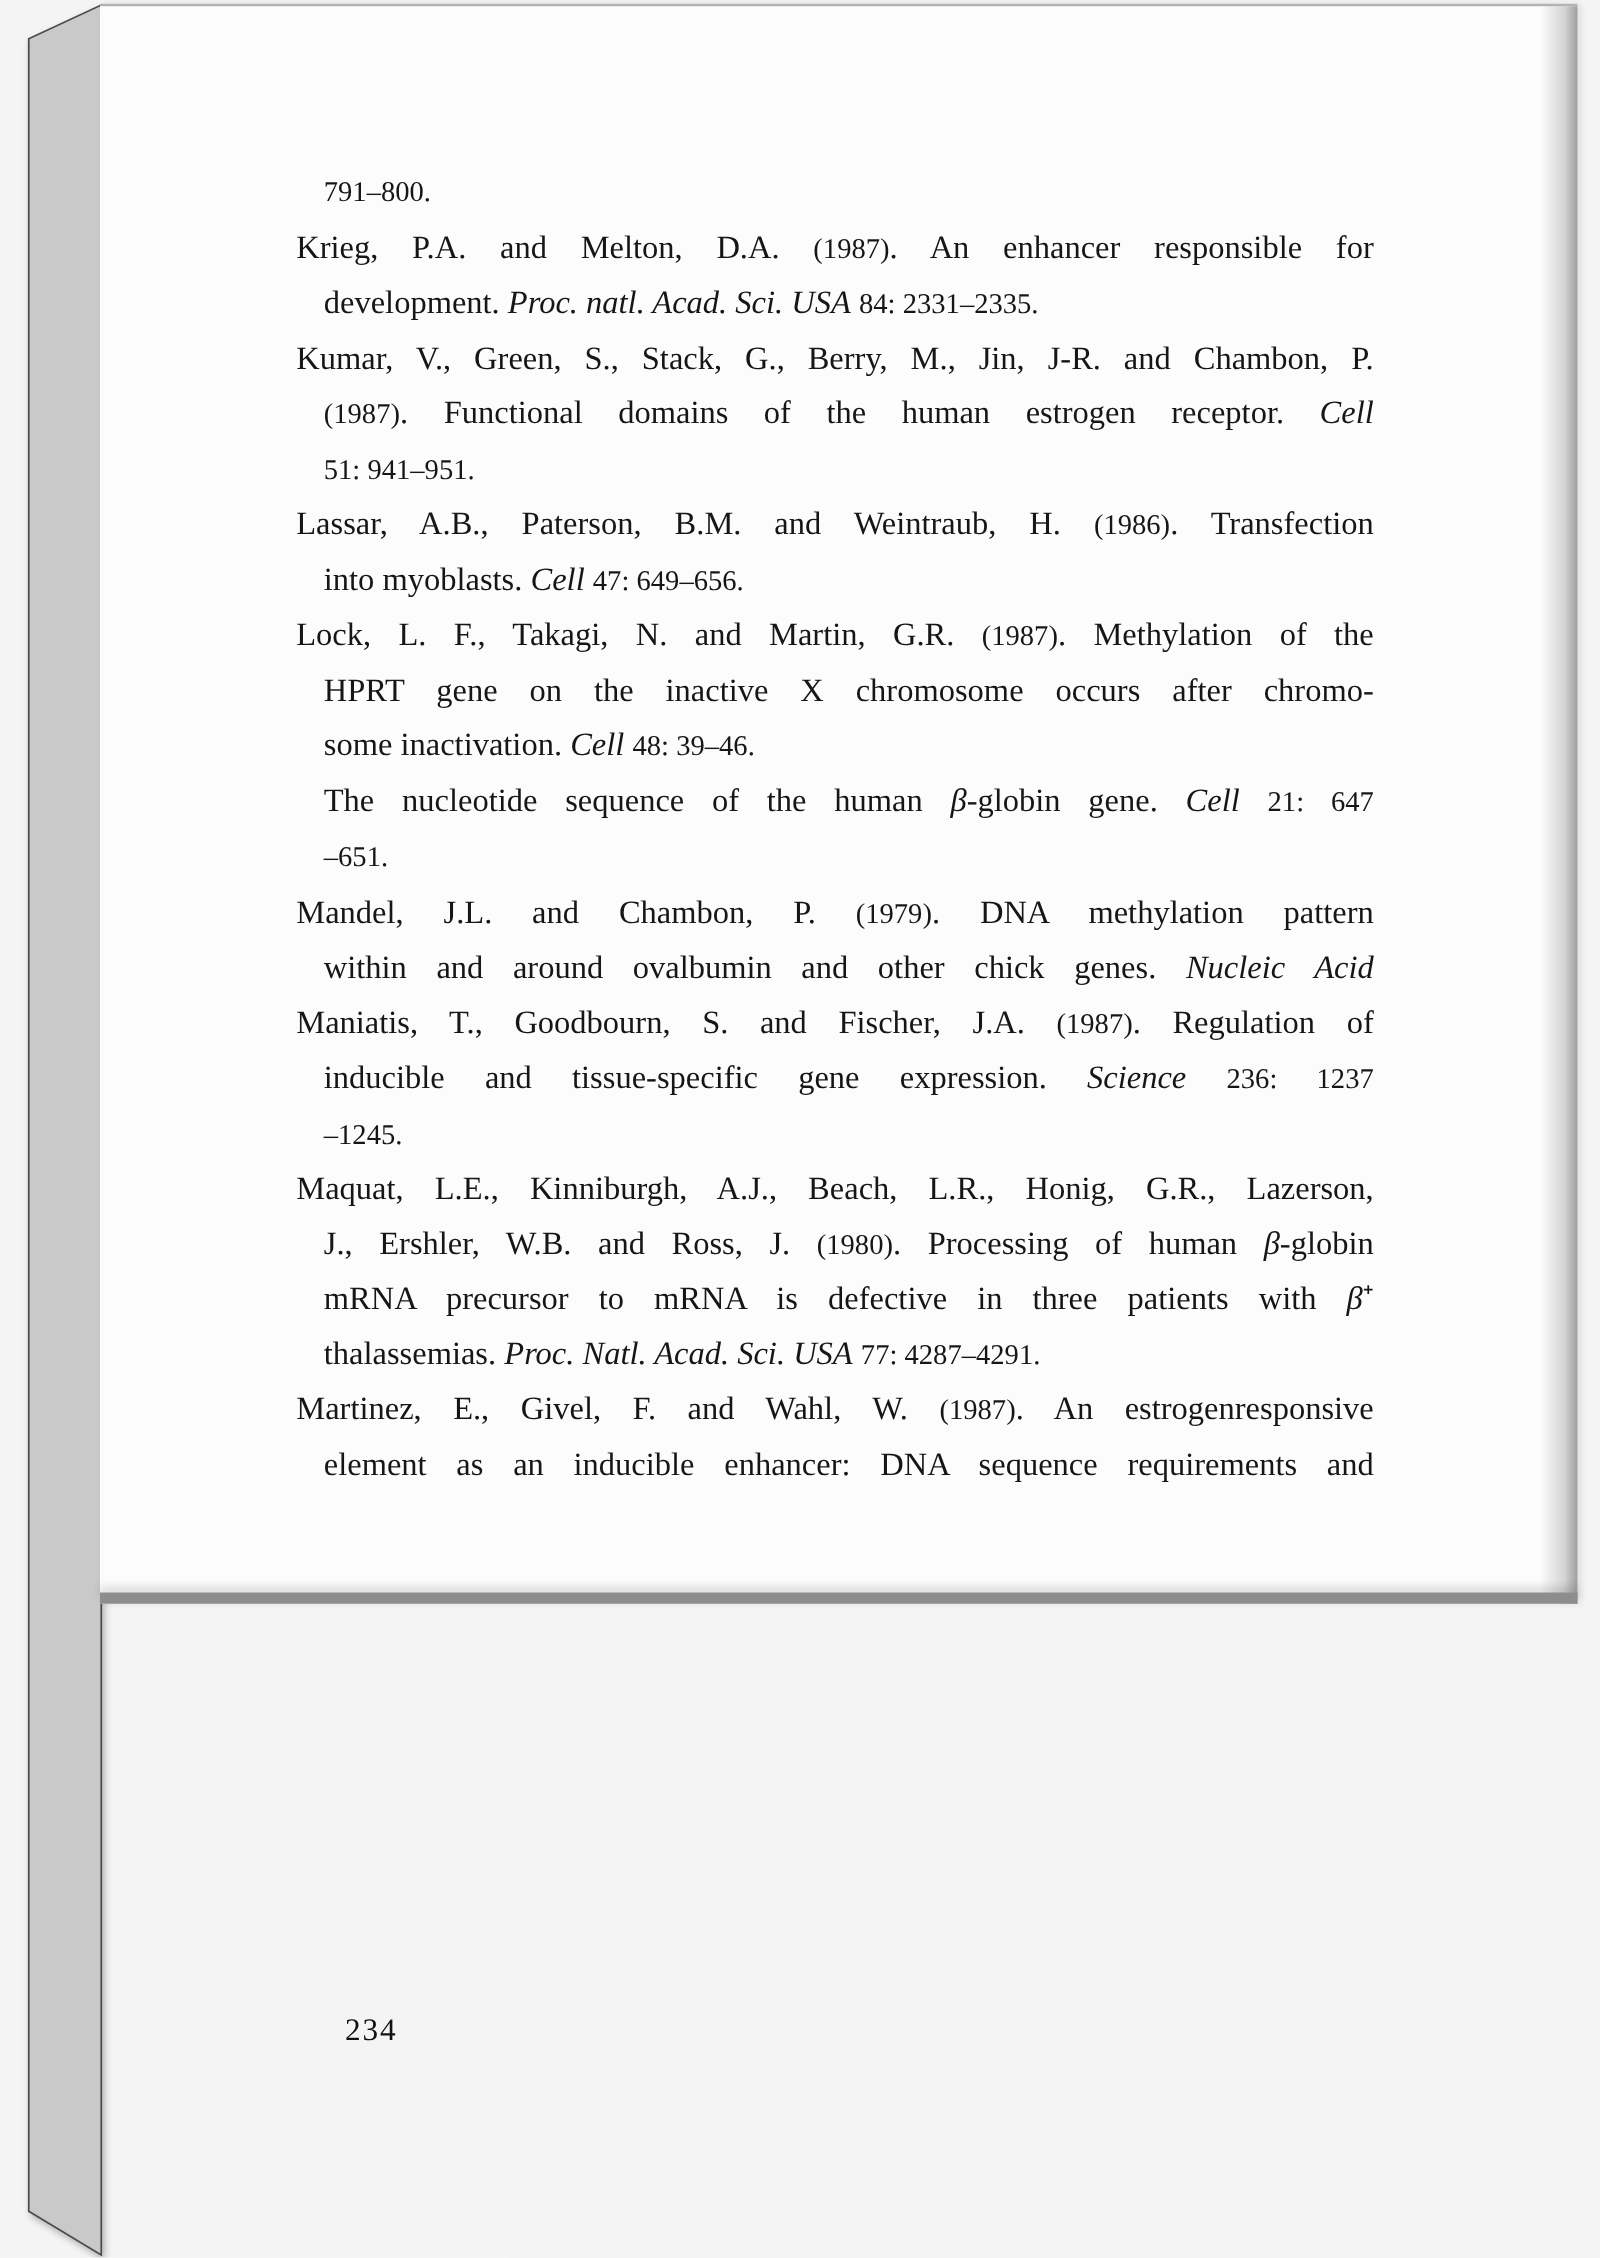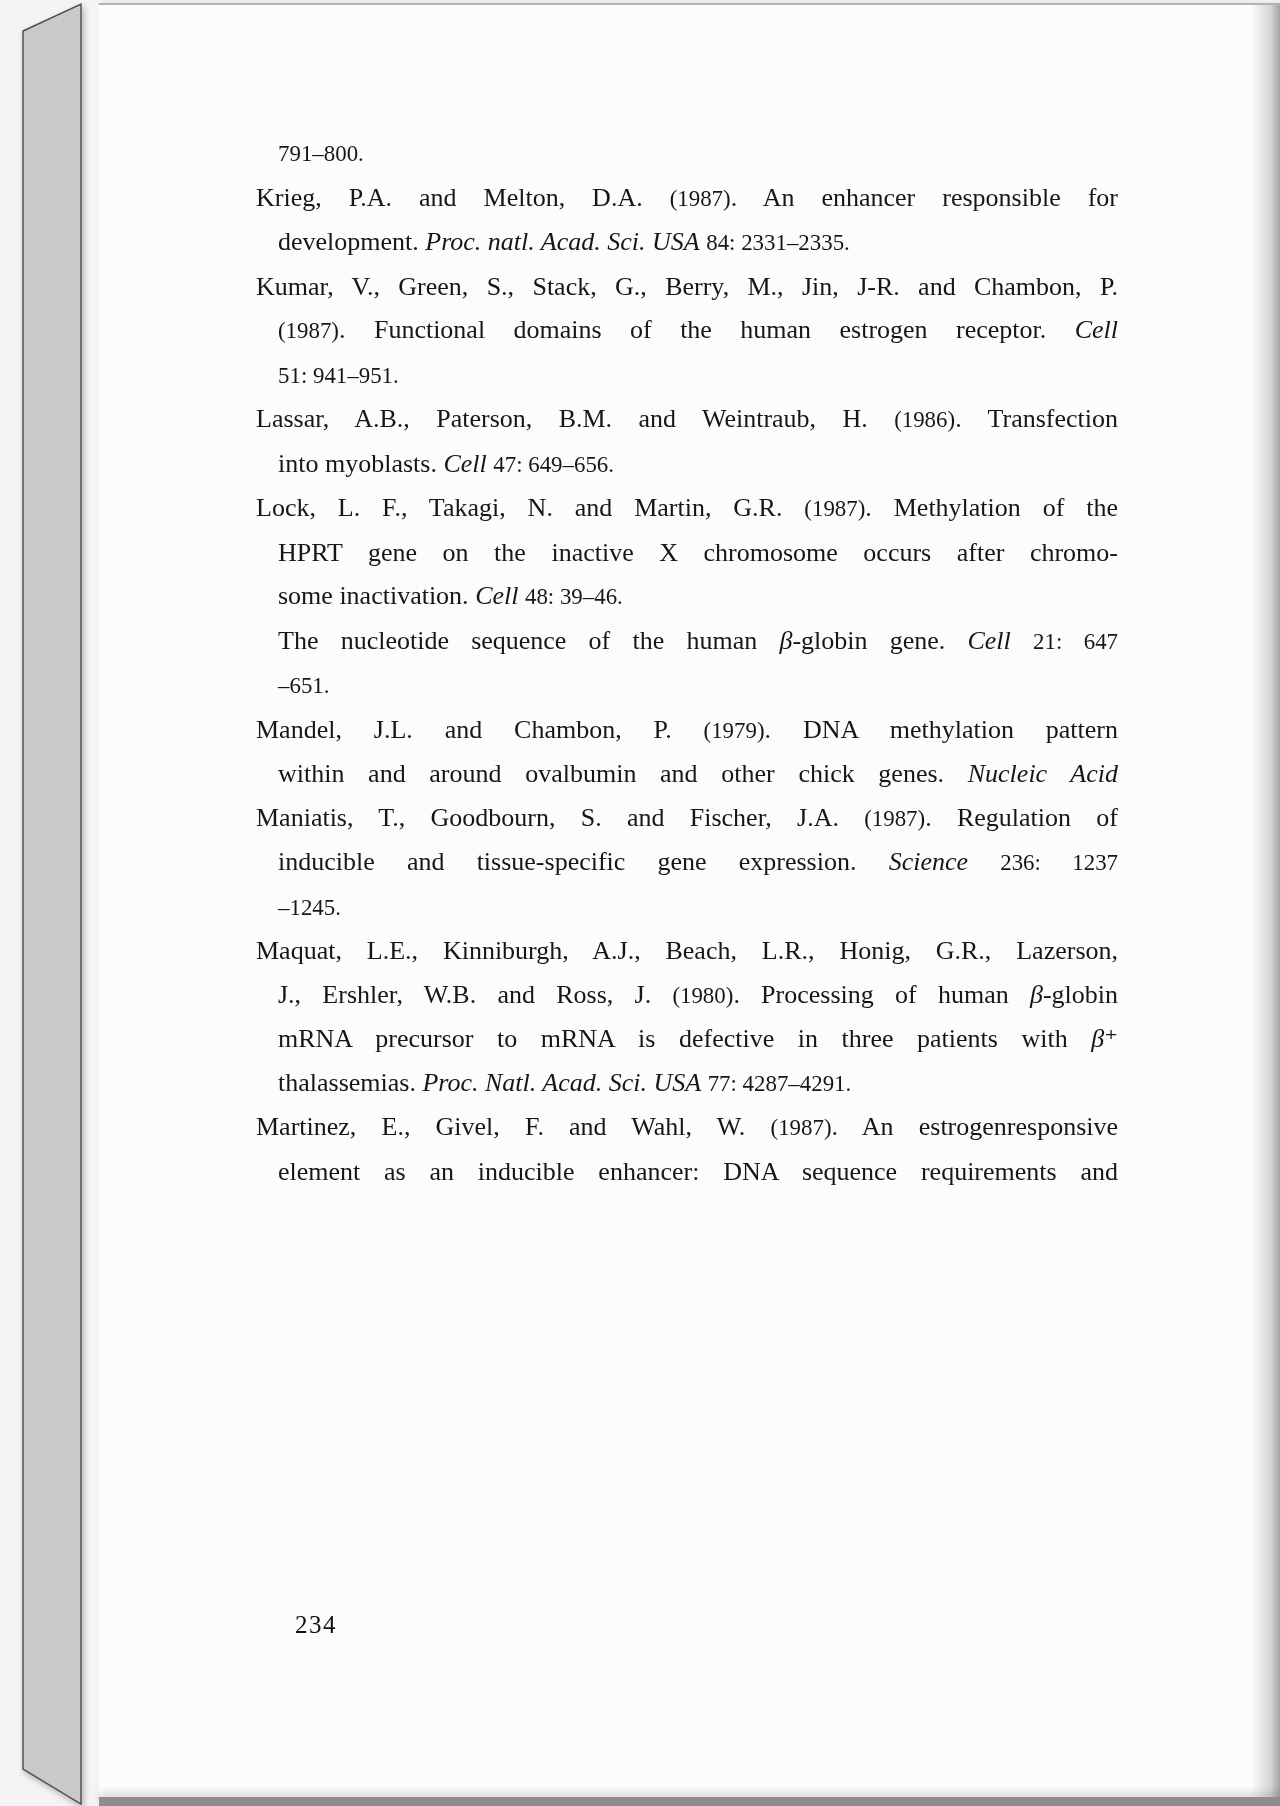--- a/index.html
+++ b/index.html
@@ -20,26 +20,25 @@
     position: absolute;
     left: 0;
     top: 0;
     filter: drop-shadow(2px 3px 3px rgba(0,0,0,0.28));
   }
   .page {
     position: absolute;
     left: 80px;
     top: 3px;
     width: 1182px;
-    height: 1803px;
+    height: 1280px;
     background: #fcfcfc;
     border-top: 2px solid #b3b3b3;
     box-sizing: border-box;
     box-shadow: 3px 0 6px rgba(0,0,0,0.10);
-    margin-left: 19px;
   }
   .page-right-shade {
     position: absolute;
     top: 0;
     right: 0;
     width: 30px;
     height: 100%;
     background: linear-gradient(to right, rgba(170,170,170,0) 0%, rgba(165,165,165,0.45) 65%, #9e9e9e 100%);
   }
   .page-bottom-band {
@@ -57,20 +56,21 @@
     top: 126px;
     width: 862px;
     font-size: 26px;
     line-height: 43.5px;
     color: #161616;
   }
   .line.indent { padding-left: 22px; }
   .line.j {
     text-align: justify;
     text-align-last: justify;
+    font-family: Liberation Serif, serif;
   }
   .i { font-style: italic; }
   .s { font-size: 0.88em; }
   .page-number {
     position: absolute;
     left: 196px;
     top: 1606px;
     font-size: 25px;
     font-weight: normal;
     letter-spacing: 1.5px;

